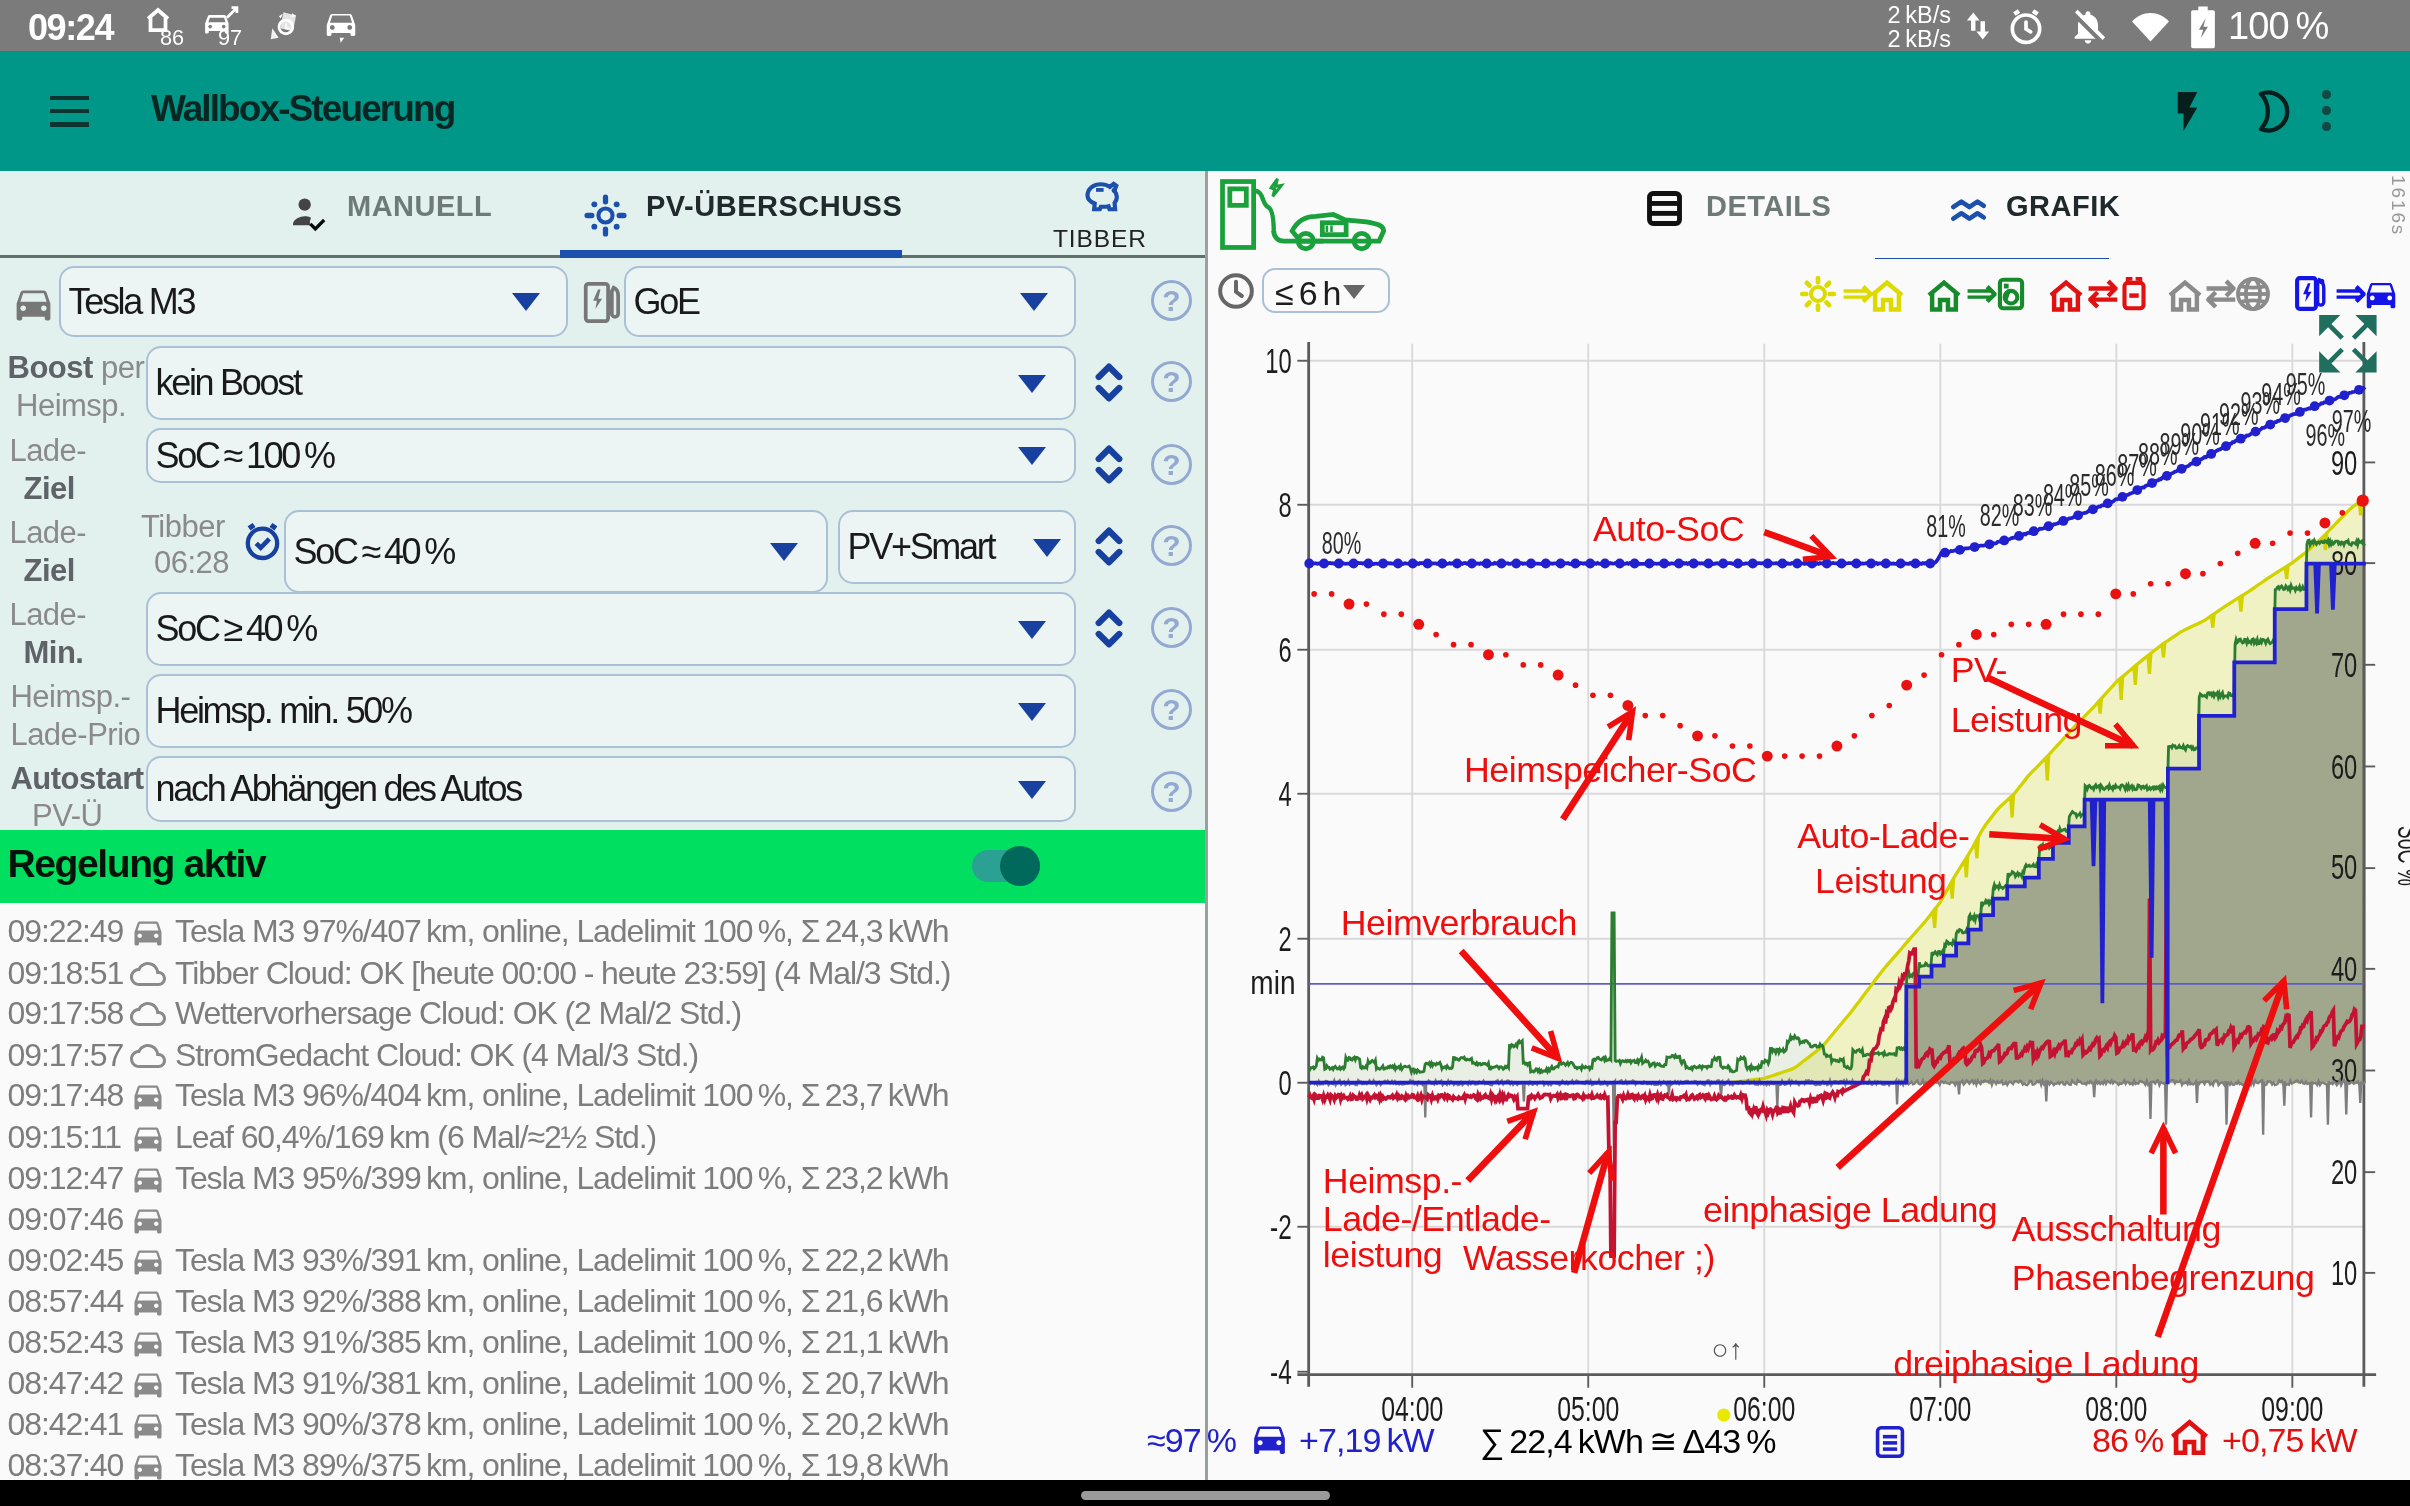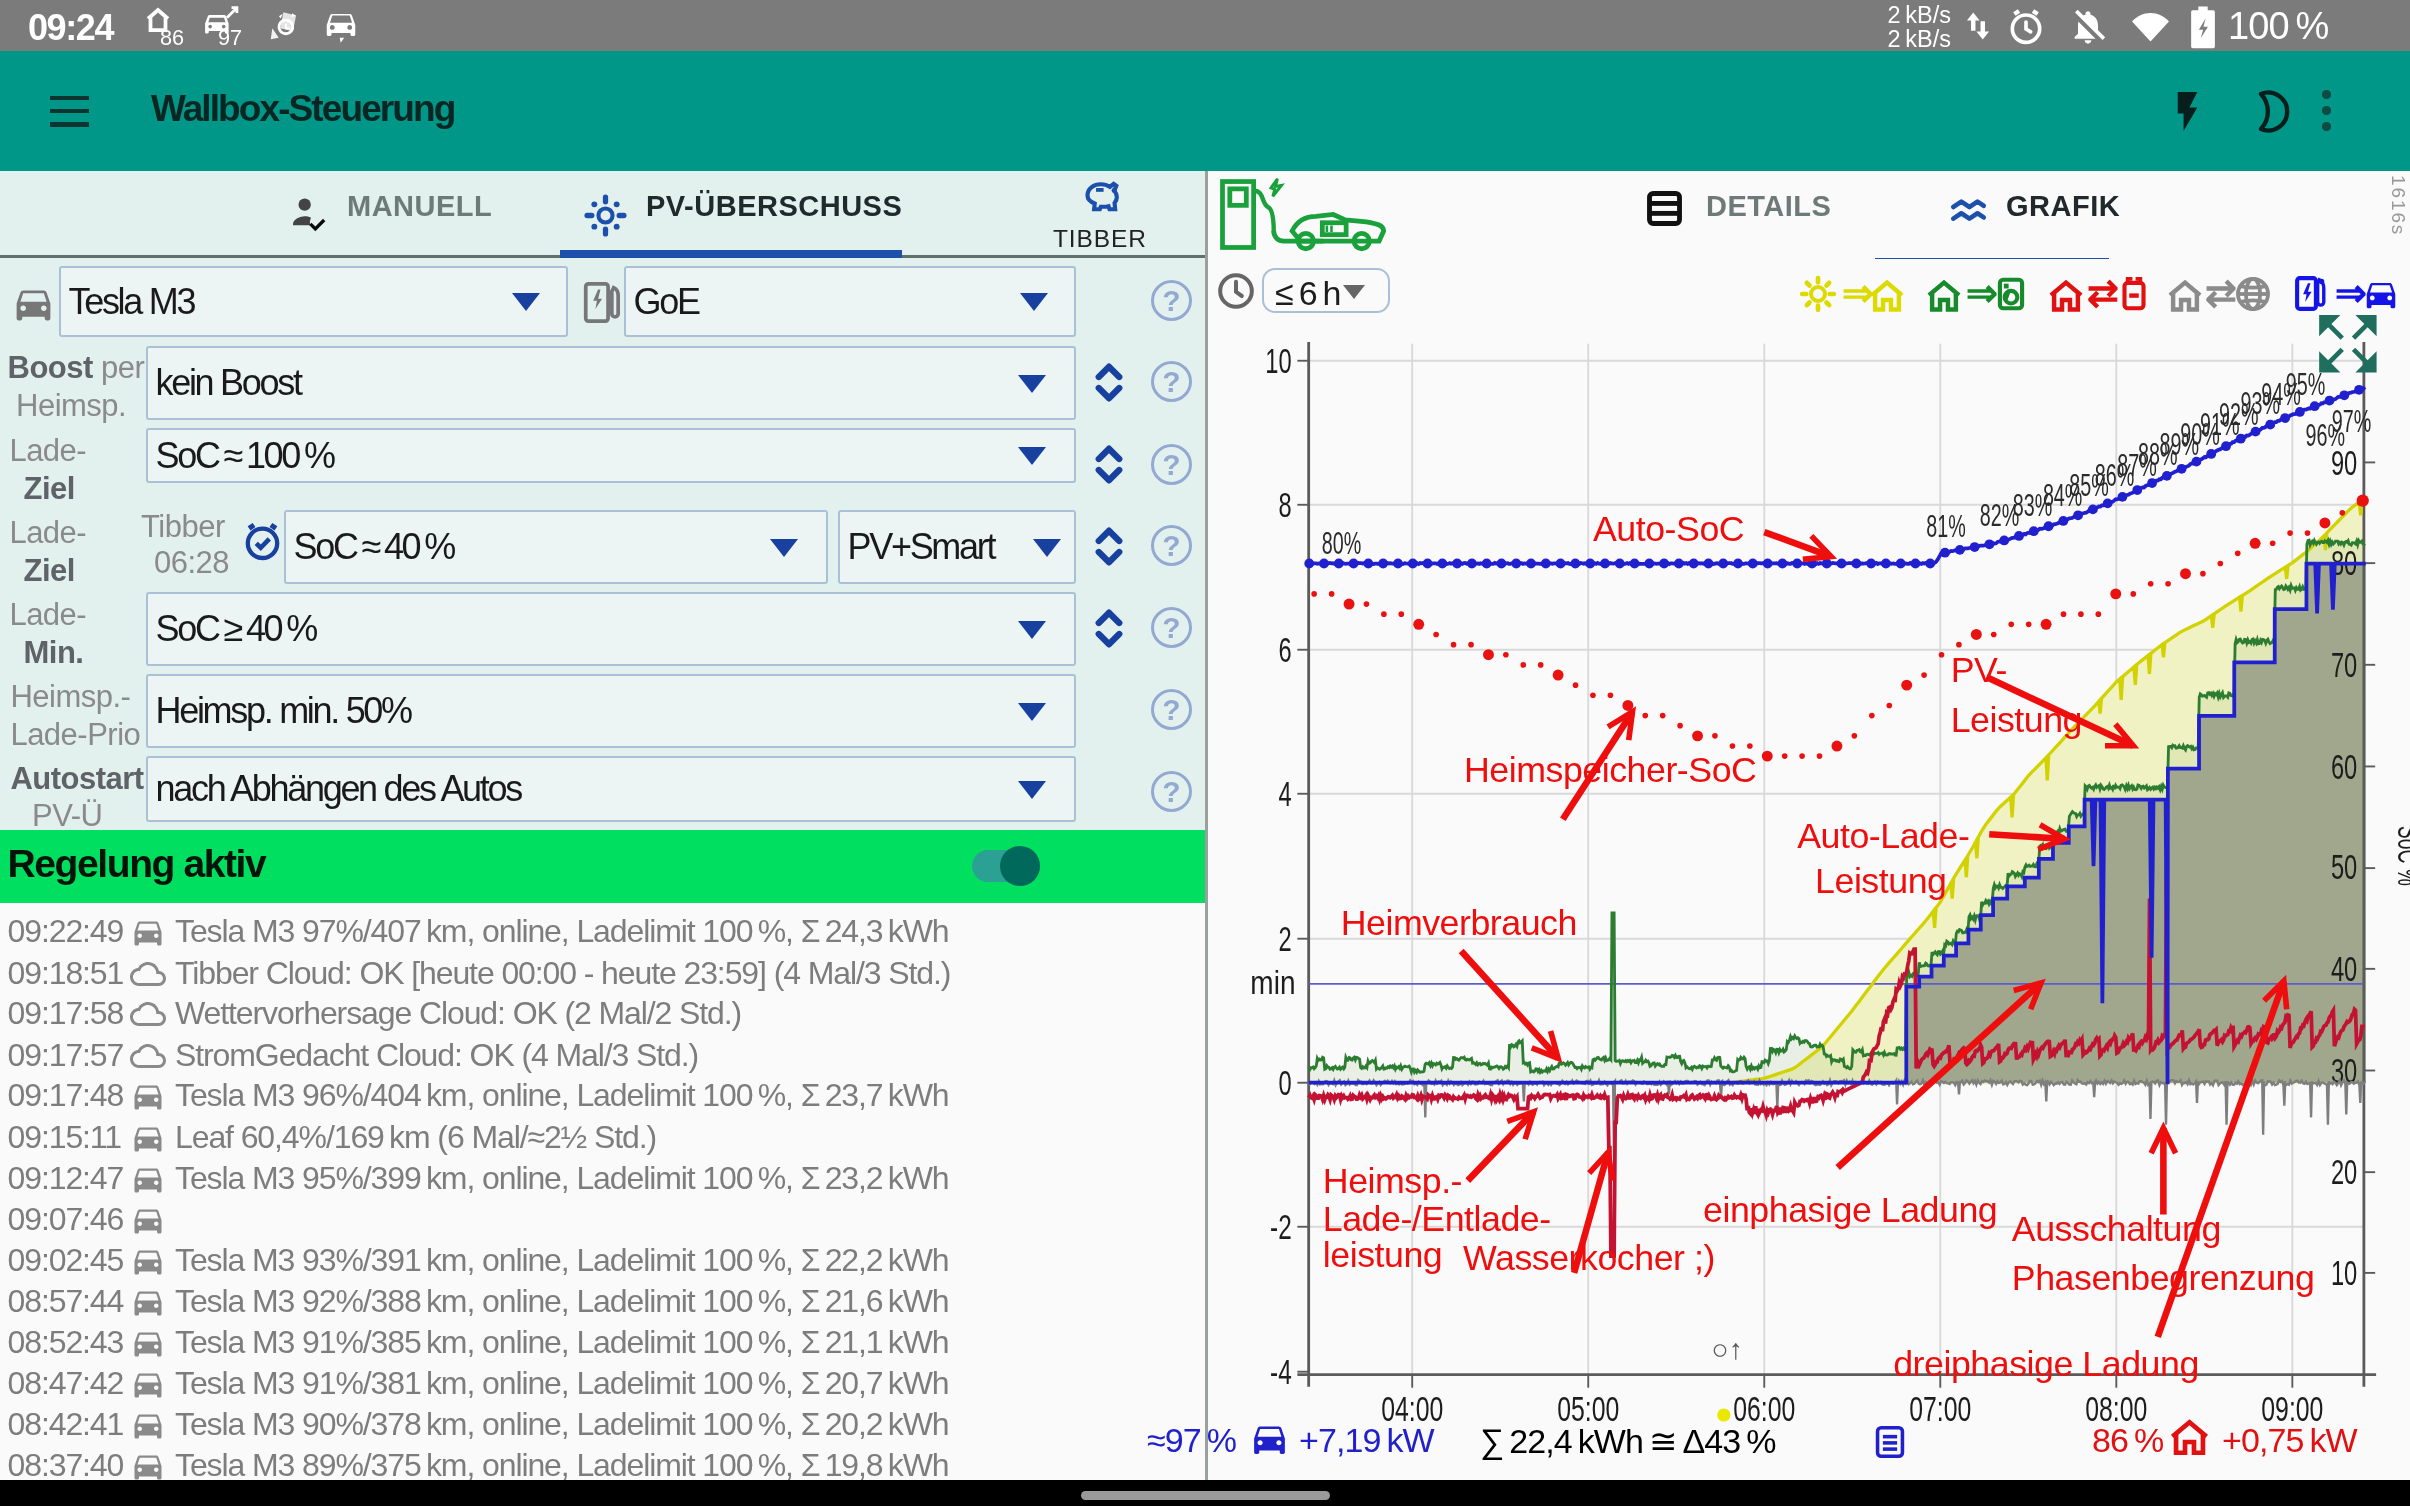--- a/index.html
+++ b/index.html
@@ -1,17 +1,17 @@
 <!DOCTYPE html>
 <html style="font-size:15px"><head><meta charset="utf-8"><style>
 *{margin:0;padding:0;box-sizing:border-box}
 html,body{width:2411px;height:1507px;overflow:hidden;background:#fafafa;
 font-family:"Liberation Sans",sans-serif}
 .abs{position:absolute}
-.selbox{position:absolute;background:#ecf5f3;border:2.4px solid #a9c0d6;border-radius:3px}
+.selbox{position:absolute;background:#ecf5f3;border:2.4px solid #a9c0d6;border-radius:15px}
 .selbox .txt{position:absolute;left:7.5px;top:50%;transform:translateY(-50%);font-size:36px;letter-spacing:-2.3px;color:#1a1a1a;white-space:nowrap}
 .tri{position:absolute;width:0;height:0;border-left:14px solid transparent;border-right:14px solid transparent;border-top:18px solid #17409f;top:50%;margin-top:-8.5px}
 .qm{position:absolute;width:41px;height:41px;border:3.3px solid #93a9d2;border-radius:50%;color:#93a9d2;font-size:30px;font-weight:bold;text-align:center;line-height:36px}
 .lbl{position:absolute;font-size:31px;letter-spacing:-0.5px;color:#8a8a8a;white-space:nowrap}
 .lblb{font-weight:bold;color:#5f6368}
 .logrow{position:absolute;left:0;width:1205px;height:41px;color:#7d7d7d;font-size:32px;letter-spacing:-1.1px;white-space:nowrap}
 .logrow .ts{position:absolute;left:7.5px;top:1.9px}
 .logrow .tx{position:absolute;left:175px;top:1.9px}
 .logrow svg{position:absolute;left:130px;top:2.8px}
 .tabt{position:absolute;font-size:29px;font-weight:bold;letter-spacing:0.5px}
@@ -563,21 +563,21 @@
     <div class="tri" style="right:28px"></div>
   </div>
 <div class="qm" style="left:1151px;top:771px">?</div>
 <div class="lbl" style="left:141px;top:509px">Tibber</div>
 <div class="lbl" style="left:154px;top:545px">06:28</div>
 <svg class="abs" style="left:241px;top:520px" width="43" height="43" viewBox="0 0 24 24" fill="none" stroke="#17409f" stroke-width="2.4">
     <circle cx="12" cy="13" r="8.2"></circle>
     <path d="M8.5 13 11 15.5 15.8 10.5" stroke-width="2.6"></path>
     <path d="M4.5 4.7 7.3 2.8 M19.5 4.7 16.7 2.8" stroke-width="2.8"></path>
   </svg>
-<div class="selbox" style="left:284px;top:510px;width:544px;height:74px">
+<div class="selbox" style="left:284px;top:510px;width:544px;height:83px">
     <div class="txt" style="font-size:36px">SoC ≈ 40 %</div>
     <div class="tri" style="right:28px"></div>
   </div>
 <div class="selbox" style="left:838px;top:510px;width:238px;height:74px">
     <div class="txt" style="font-size:36px">PV+Smart</div>
     <div class="tri" style="right:13px"></div>
   </div>
 <div class="abs" style="left:0;top:830px;width:1205px;height:73px;background:#00df5f"></div>
 <div class="abs" style="left:7.5px;top:842px;font-size:39px;font-weight:bold;letter-spacing:-1.4px;color:#05140b">Regelung aktiv</div>
 <div class="abs" style="left:972px;top:850px;width:68px;height:32px;border-radius:16px;background:#2ba194"></div>

